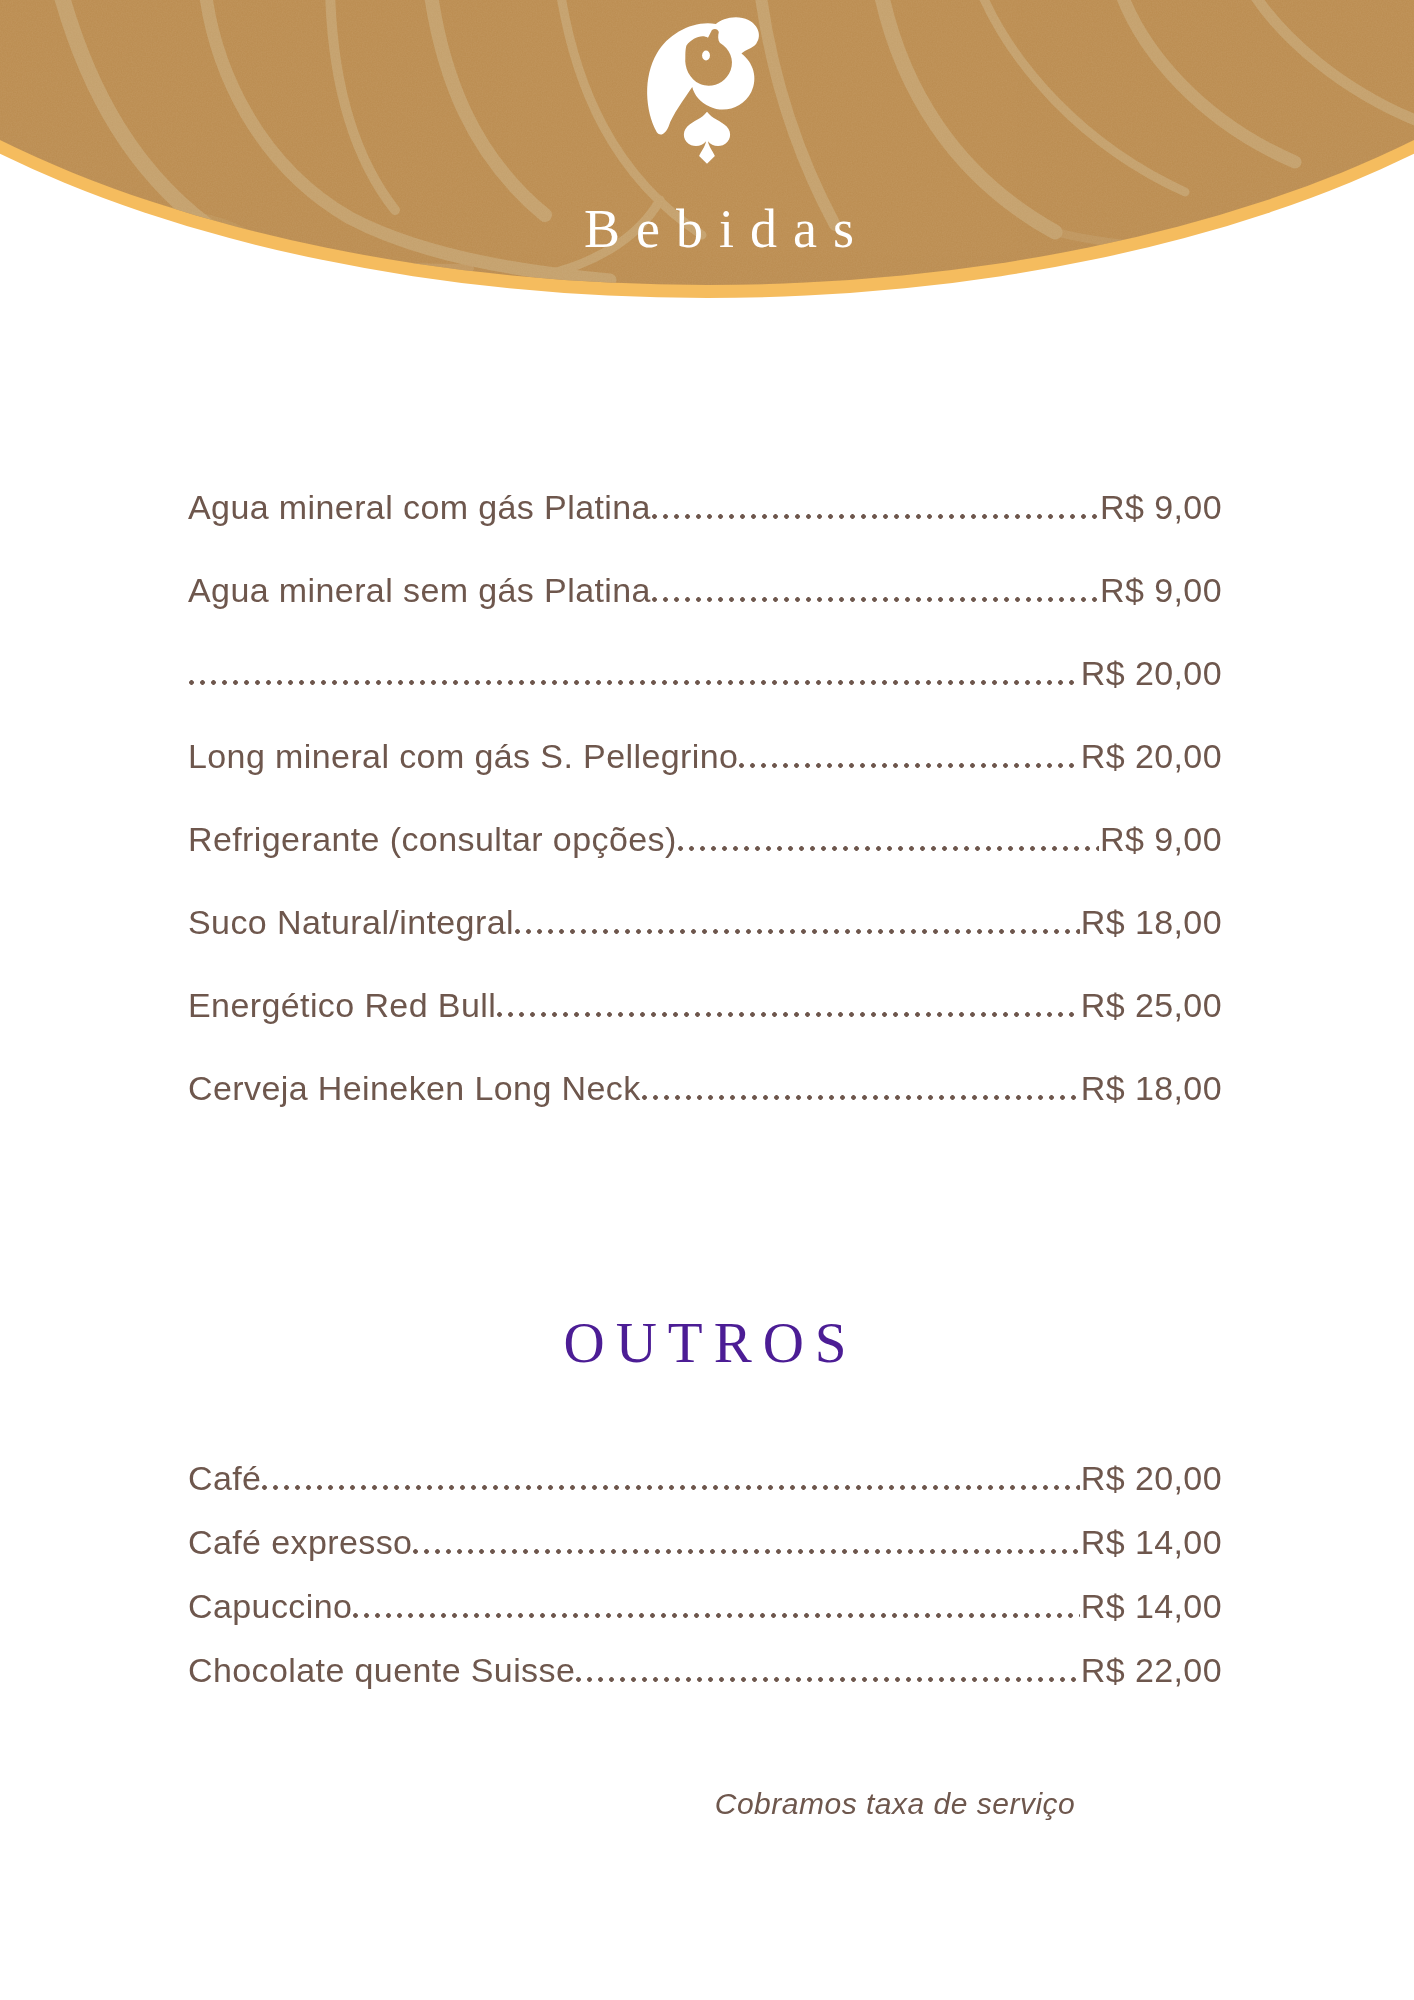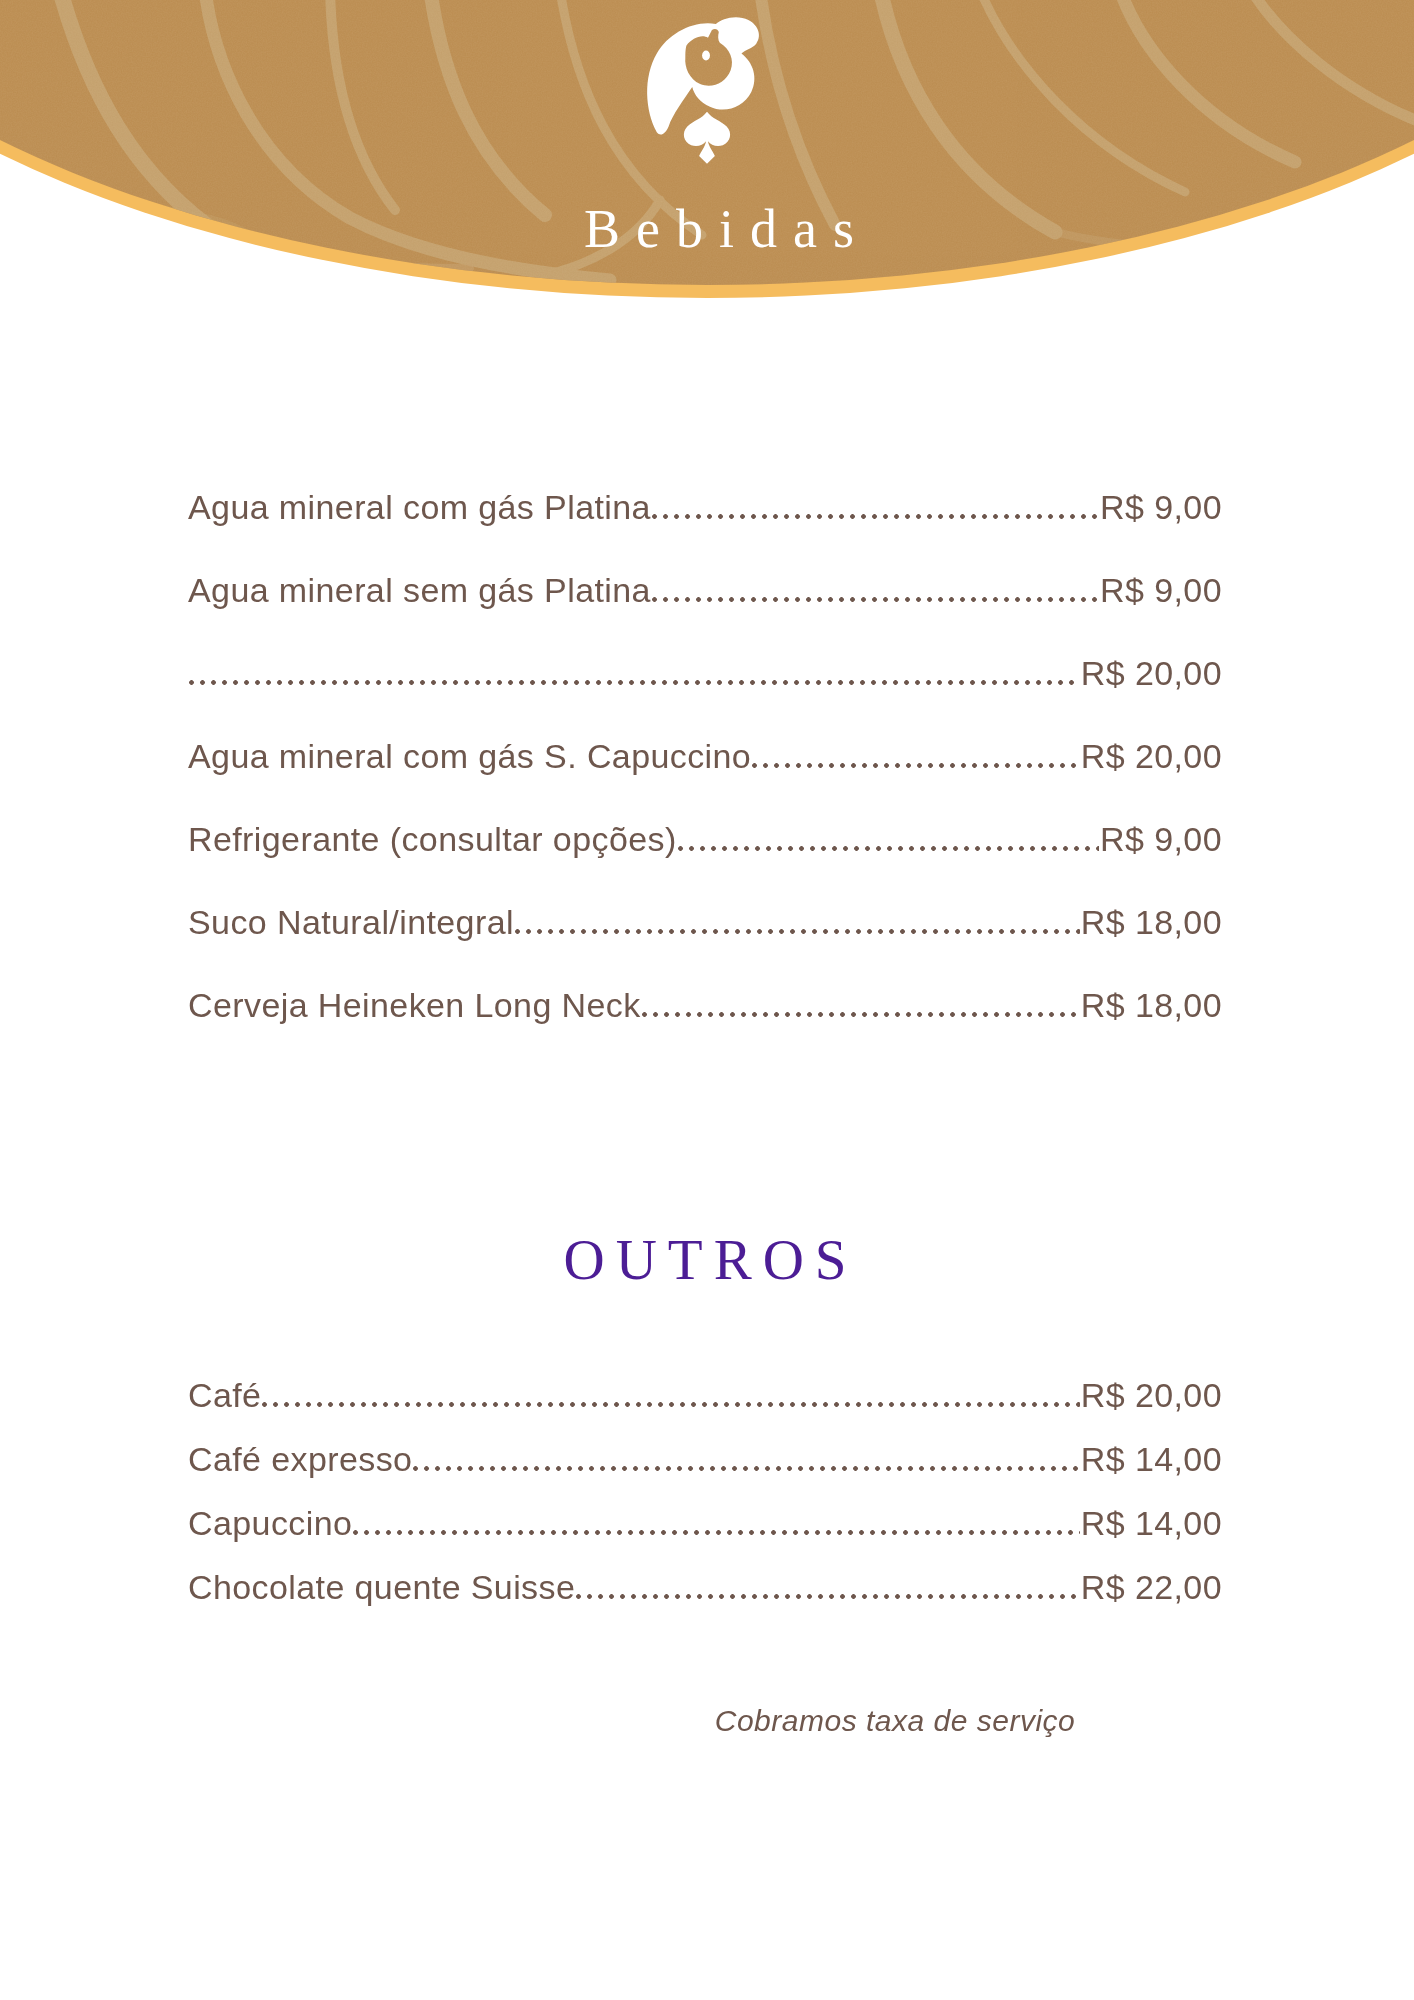--- a/index.html
+++ b/index.html
@@ -207,33 +207,38 @@
           <li class="row">
     <span class="item-name">Agua mineral sem gás Platina</span>
     <span class="dots"></span>
     <span class="item-price">R$ 9,00</span>
   </li>
           <li class="row">
     <span class="dots"></span>
     <span class="item-price">R$ 20,00</span>
   </li>
           <li class="row">
-    <span class="item-name">Agua mineral com gás S. Capuccino</span>
+    <span class="item-name">Long mineral com gás S. Pellegrino</span>
     <span class="dots"></span>
     <span class="item-price">R$ 20,00</span>
   </li>
           <li class="row">
     <span class="item-name">Refrigerante (consultar opções)</span>
     <span class="dots"></span>
     <span class="item-price">R$ 9,00</span>
   </li>
           <li class="row">
     <span class="item-name">Suco Natural/integral</span>
     <span class="dots"></span>
     <span class="item-price">R$ 18,00</span>
+  </li>
+          <li class="row">
+    <span class="item-name">Energético Red Bull</span>
+    <span class="dots"></span>
+    <span class="item-price">R$ 25,00</span>
   </li>
           <li class="row">
     <span class="item-name">Cerveja Heineken Long Neck</span>
     <span class="dots"></span>
     <span class="item-price">R$ 18,00</span>
   </li>
         </ul>
     </section>
 
     <section>

